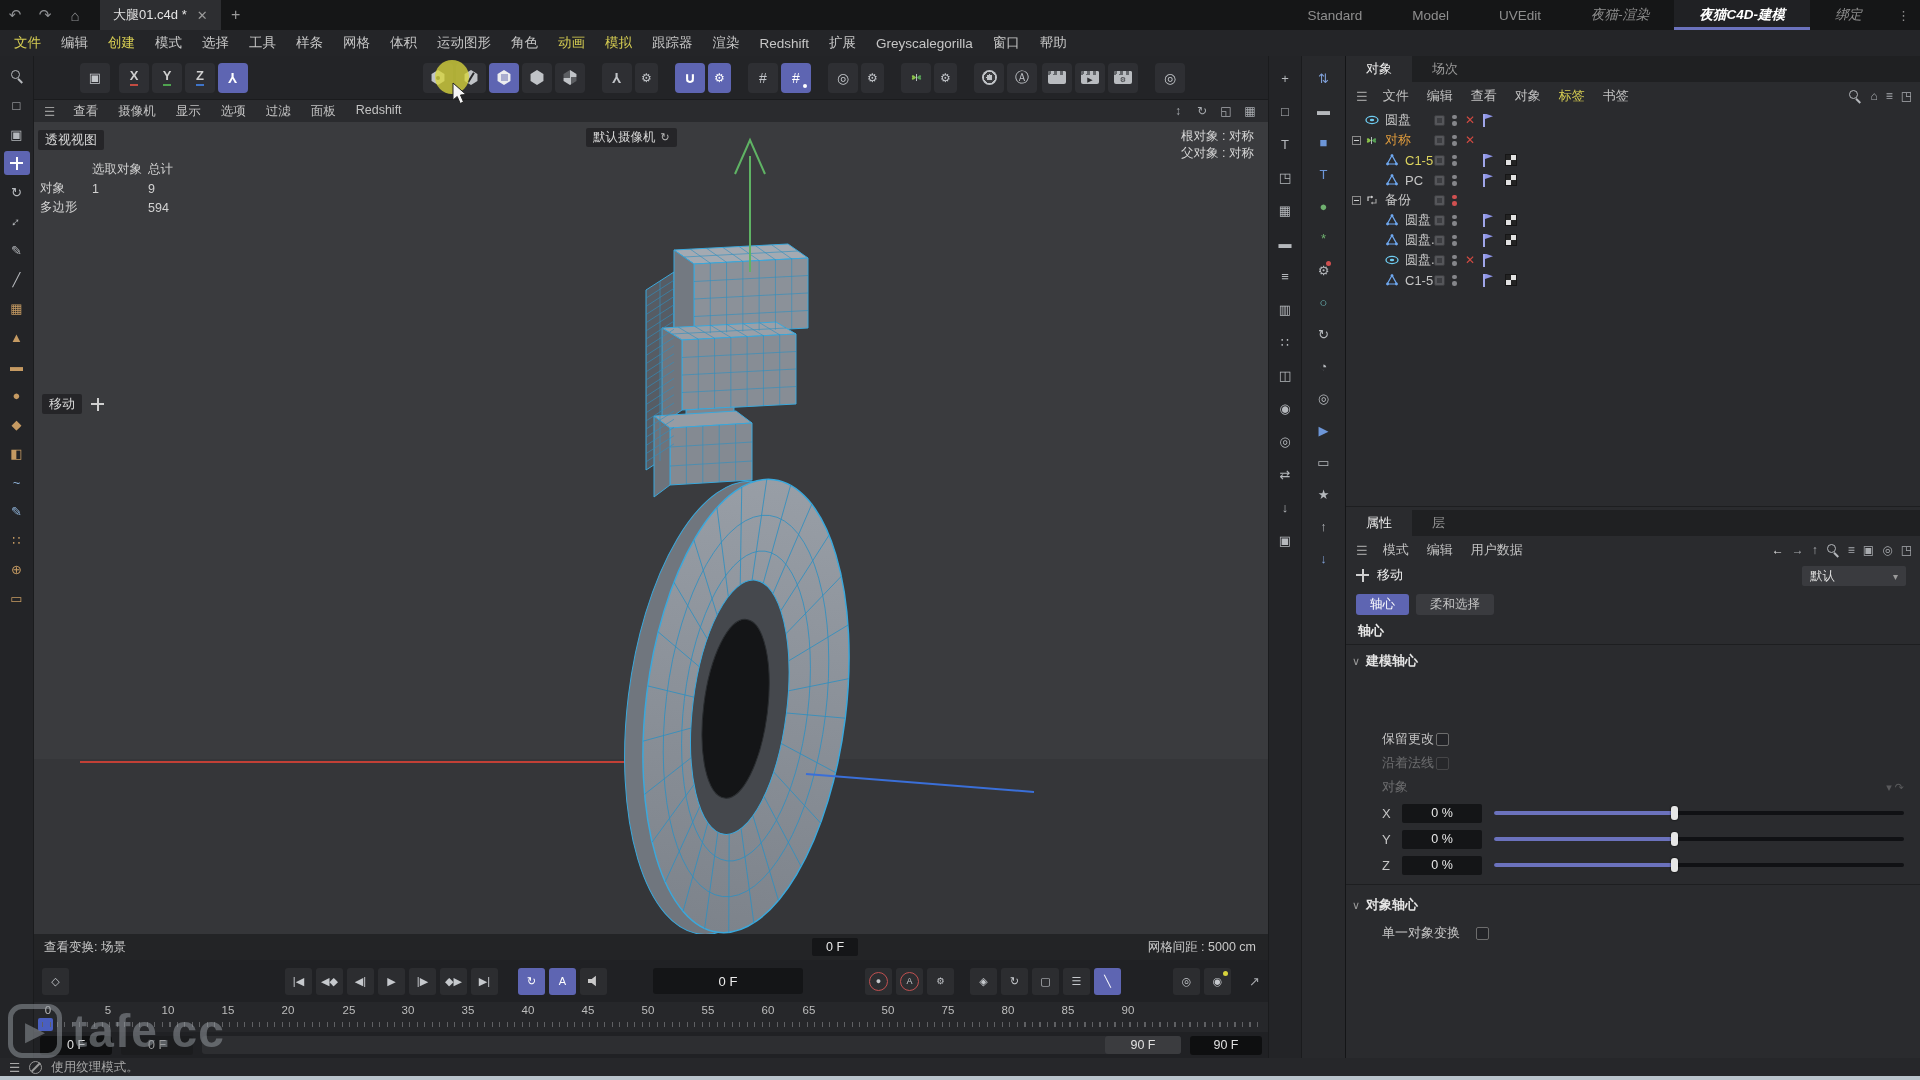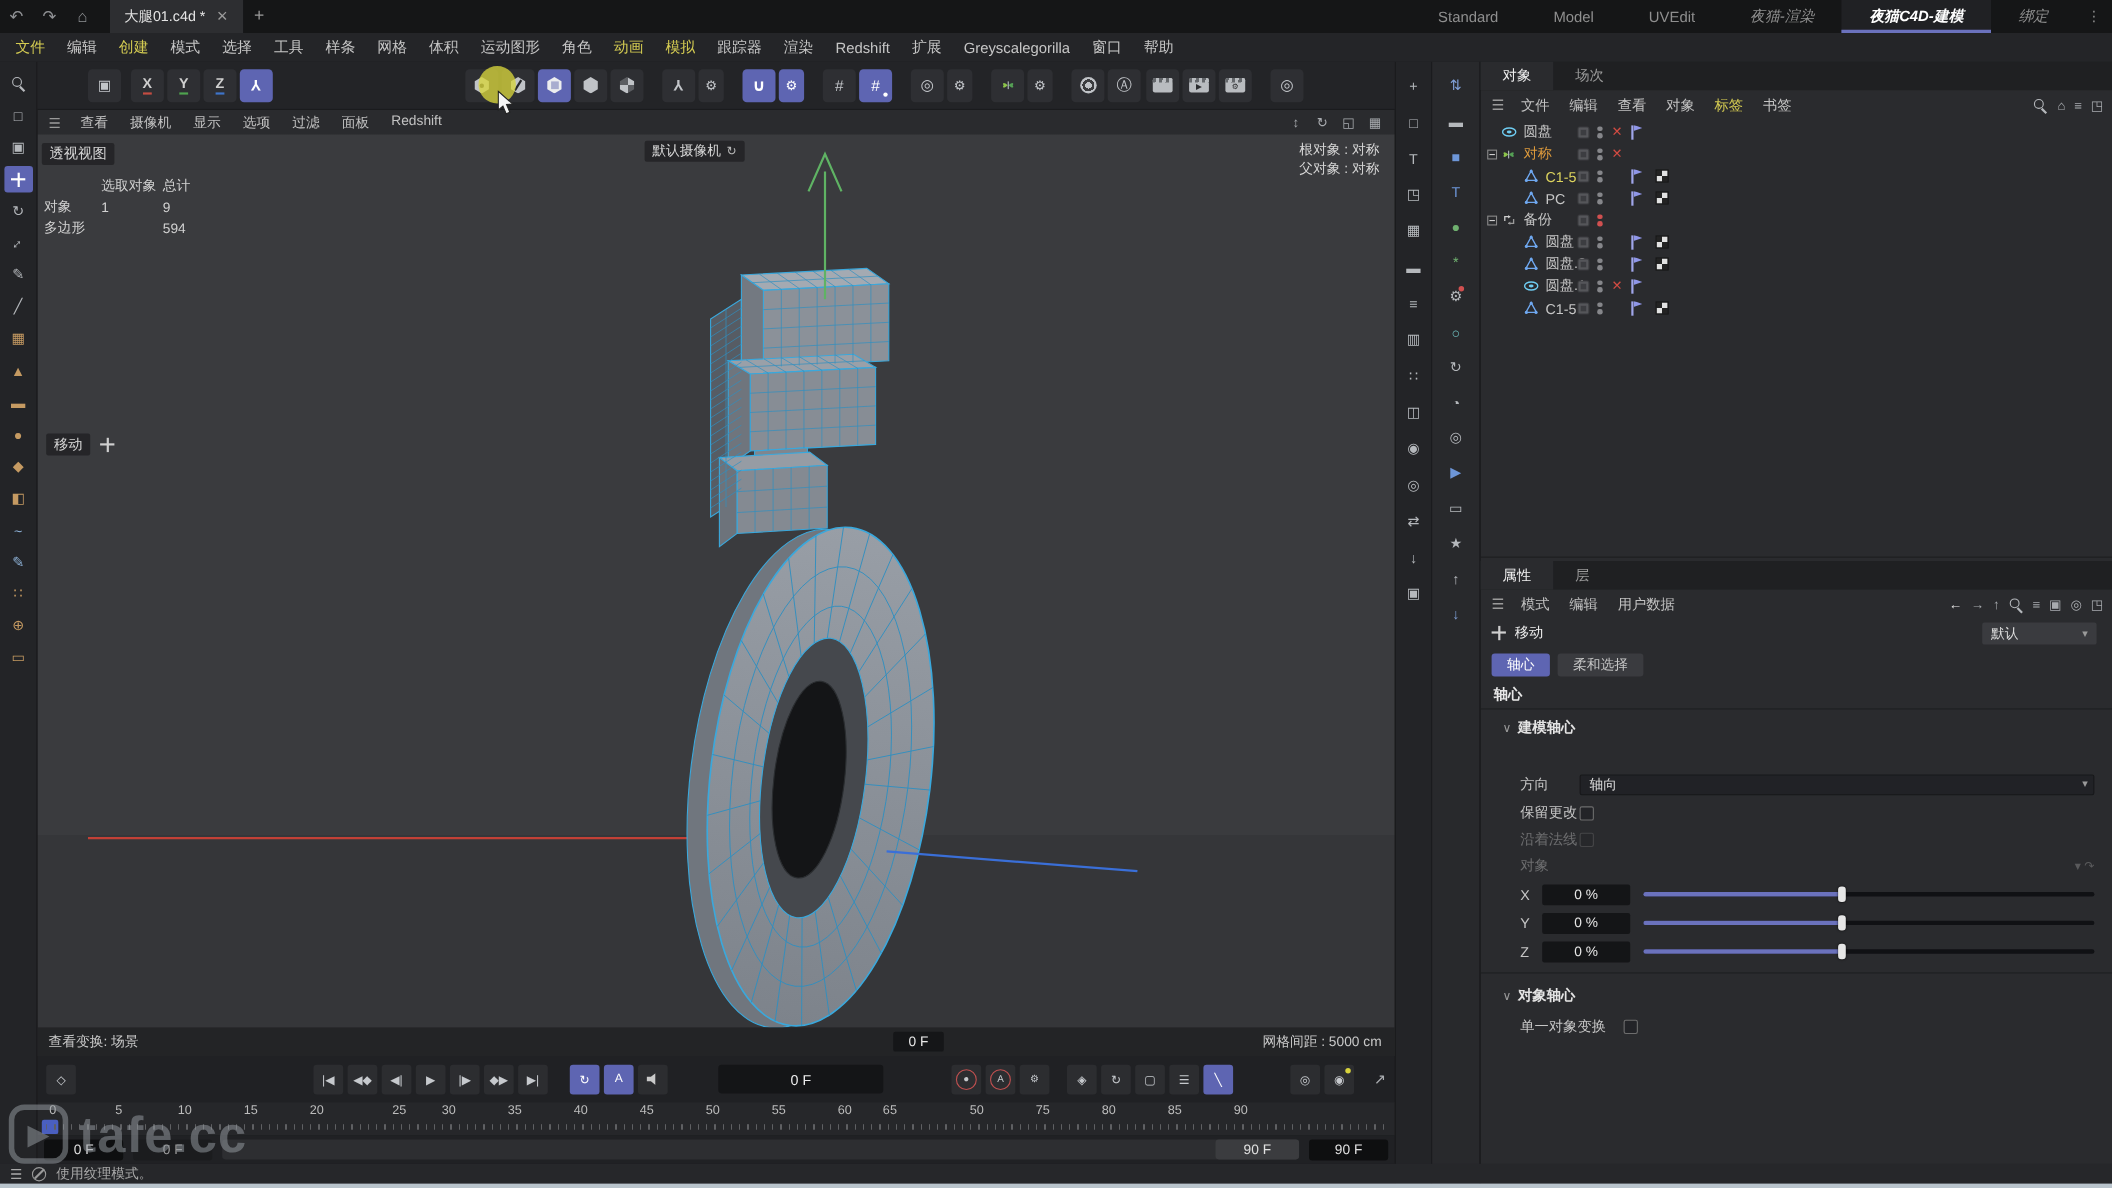--- a/index.html
+++ b/index.html
@@ -121,21 +121,21 @@
   .tag-flag::after{content:"";position:absolute;left:3px;top:0;width:8px;height:8px;background:#8f96e8;clip-path:polygon(0 0,100% 35%,0 70%)}
   .tag-uvw{width:12px;height:12px;background:repeating-conic-gradient(#e2e2e2 0 25%,#232323 0 50%);border:1px solid #161616}
 
   
   .arow{position:absolute;left:0;right:16px;height:22px;display:flex;align-items:center}
   .albl{width:90px;padding-left:36px;color:#c6c6c6;flex:none}
   .dd{flex:1;height:19px;background:#212226;border:1px solid #17181a;border-radius:2px;display:flex;align-items:center;padding:0 8px;color:#dcdcdc;position:relative;font-size:12.5px}
   .dd::after{content:"▾";position:absolute;right:5px;top:2px;color:#9a9a9a;font-size:10px}
   .chk{width:13px;height:13px;background:#232428;border:1px solid #6d6d6d;border-radius:2px;flex:none}
   .dis{opacity:.42}
-  .ghead{position:absolute;left:20px;font-weight:bold;color:#e4e4e4;font-size:13px}
+  .ghead{position:absolute;left:6px;font-weight:bold;color:#e4e4e4;font-size:13px}
   .ghead .car{font-weight:normal;color:#9a9a9a;margin-right:6px;font-size:11px}
   .pline{position:absolute;left:0;right:0;height:1px;background:#1d1e20}
   .mtab{height:21px;display:flex;align-items:center;padding:0 14px;border-radius:3px;background:#3a3b3f;color:#c6c6c6;margin-right:7px;font-size:12.5px}
   .mtab.active{background:#5e65b2;color:#fff}
   .sl-val{width:80px;height:19px;background:#141517;border-radius:2px;color:#e8e8e8;display:flex;align-items:center;justify-content:center;margin-right:12px;flex:none;font-size:12.5px}
   .sl-track{flex:1;height:4px;background:#101114;border-radius:2px;position:relative}
   .sl-fill{position:absolute;left:0;top:0;bottom:0;background:#6b72bd;border-radius:2px}
   .sl-handle{position:absolute;top:-5px;width:7px;height:14px;background:#e6e6e6;border-radius:3px;box-shadow:0 0 2px #000}
   .preset{position:absolute;right:14px;top:2px;width:104px;height:20px;background:#3a3b3f;border-radius:2px;display:flex;align-items:center;padding:0 8px;color:#dcdcdc;font-size:12.5px}
   .preset::after{content:"▾";margin-left:auto;color:#9a9a9a;font-size:10px}
@@ -901,26 +901,20 @@
     <div style="position:absolute;top:84px;left:10px;display:flex" id="mode-tabs">
         <div class="mtab active">轴心</div>
         <div class="mtab">柔和选择</div>
       </div>
 
     <div style="position:absolute;top:112px;left:12px;font-weight:bold;color:#e8e8e8">轴心</div>
     <div class="pline" style="top:134px"></div>
 
     <div class="ghead" style="top:142px"><span class="car">∨</span><span>建模轴心</span></div>
 
-    <div class="arow" style="top:192px">
-      <span class="albl">方向</span>
-      <span class="dd">
-          <span>轴向</span>
-        </span>
-    </div>
     <div class="arow" style="top:218px">
       <span class="albl">保留更改</span>
       <span class="chk"></span>
     </div>
     <div class="arow dis" style="top:242px">
       <span class="albl">沿着法线</span>
       <span class="chk"></span>
     </div>
     <div class="arow dis" style="top:266px">
       <span class="albl">对象</span>
@@ -1010,21 +1004,21 @@
 </div>
 
 <div id="ruler">
   <div id="playhead"></div>
   <div class="ticks"></div>
 <span class="num" style="left: -1px;">0</span>
     <span class="num" style="left: 59px;">5</span>
     <span class="num" style="left: 119px;">10</span>
     <span class="num" style="left: 179px;">15</span>
     <span class="num" style="left: 239px;">20</span>
-    <span class="num" style="left: 314px;">25</span>
+    <span class="num" style="left: 300px;">25</span>
     <span class="num" style="left: 359px;">30</span>
     <span class="num" style="left: 419px;">35</span>
     <span class="num" style="left: 479px;">40</span>
     <span class="num" style="left: 539px;">45</span>
     <span class="num" style="left: 599px;">50</span>
     <span class="num" style="left: 659px;">55</span>
     <span class="num" style="left: 719px;">60</span>
     <span class="num" style="left: 760px;">65</span>
     <span class="num" style="left: 839px;">50</span>
     <span class="num" style="left: 899px;">75</span>

